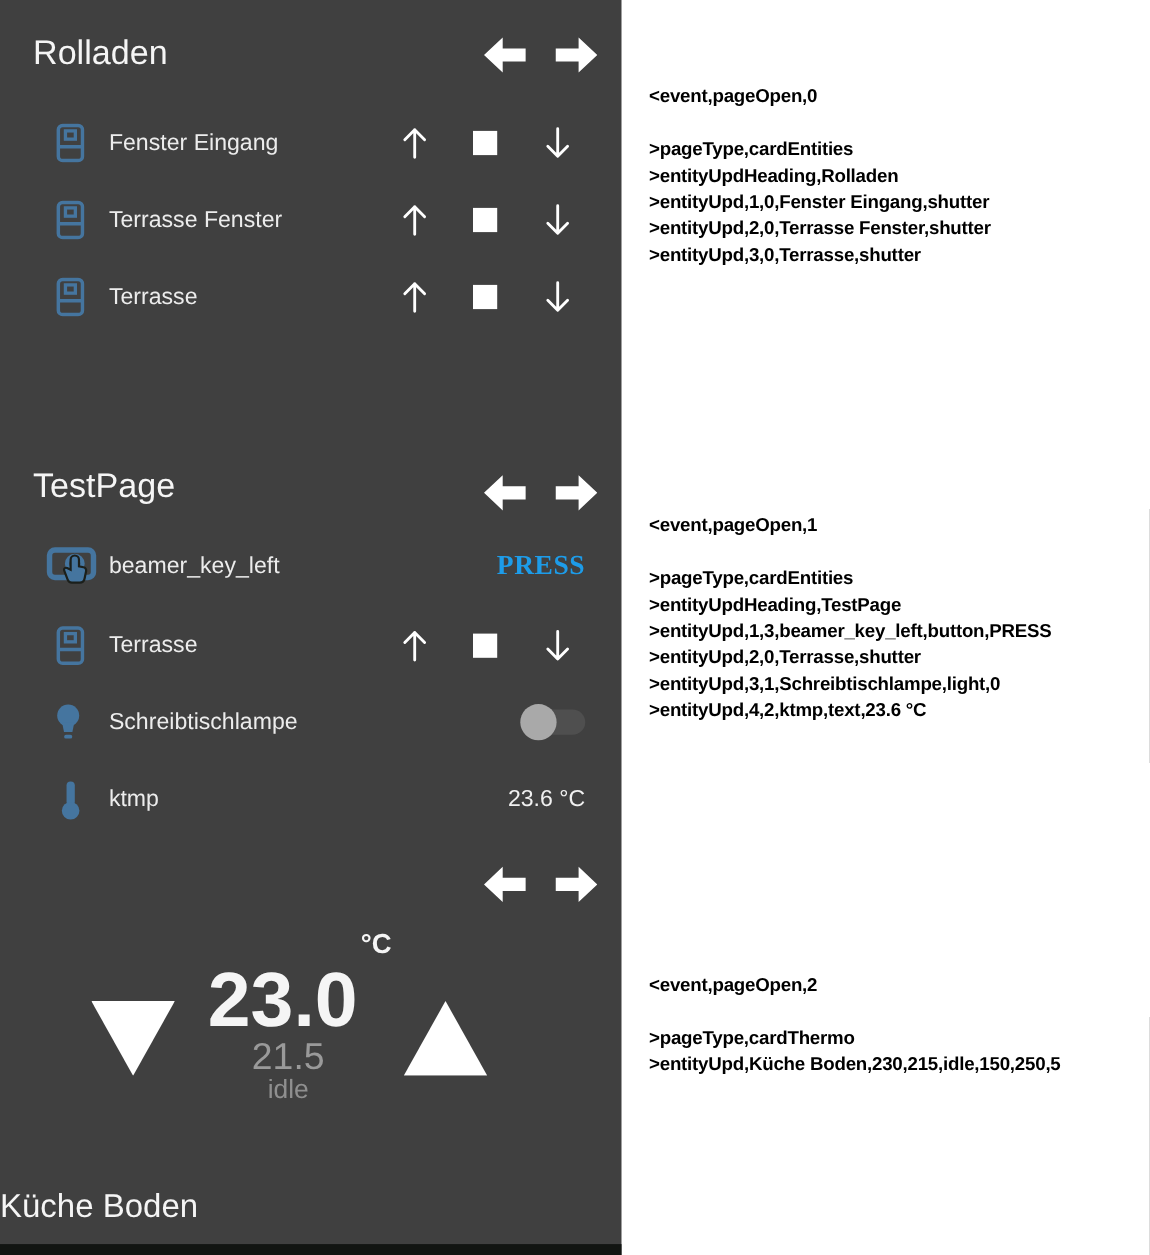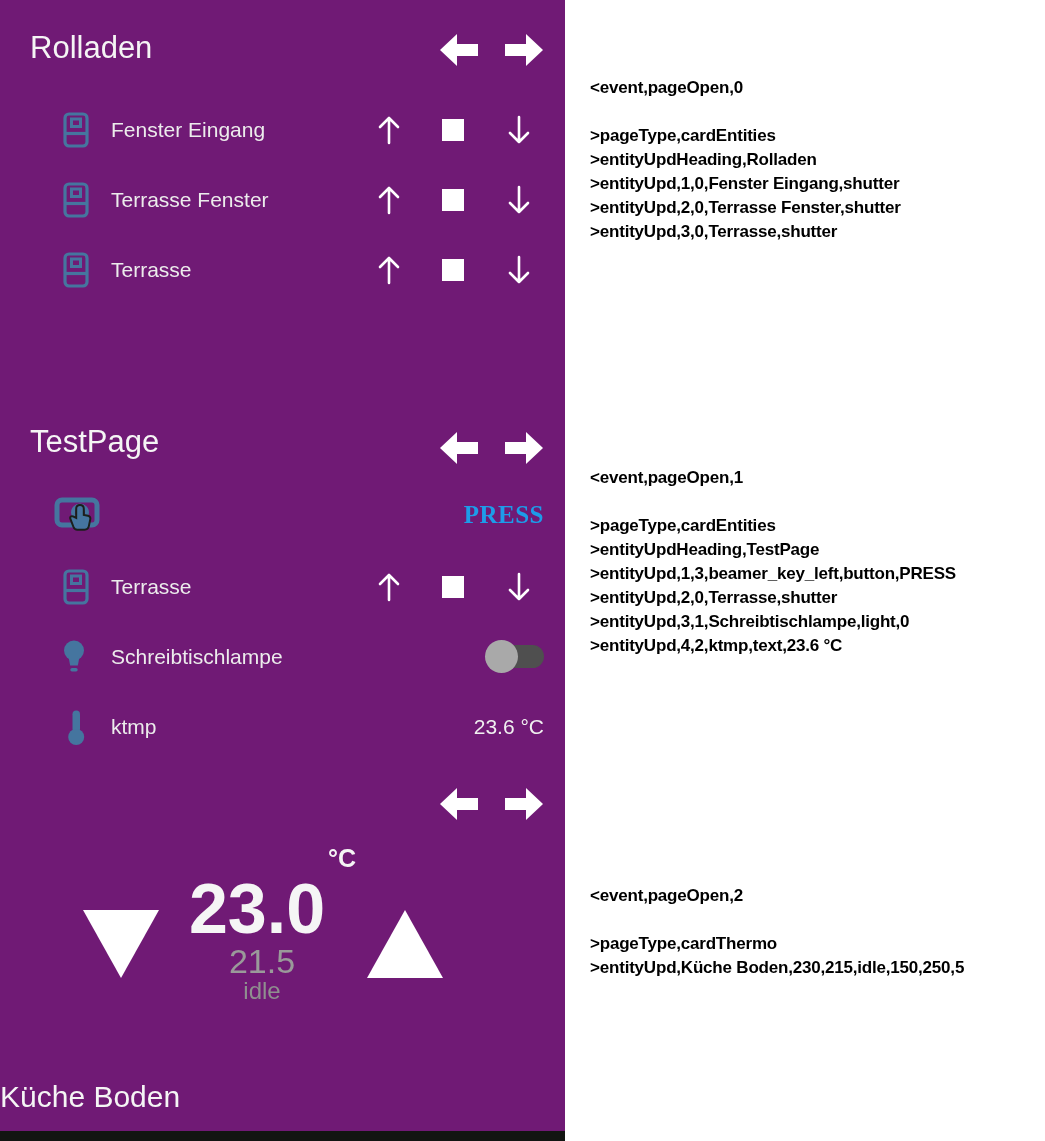--- a/index.html
+++ b/index.html
@@ -4,33 +4,33 @@
 <style>
   * { margin:0; padding:0; box-sizing:border-box; }
   html,body { background:#ffffff; }
   .screen {
     position:relative; width:1045px; height:1141px;
     background:#ffffff; overflow:hidden;
     font-family:"Liberation Sans", sans-serif;
   }
   .panel {
     position:absolute; left:0; top:0; width:565px; height:1141px;
-    background:#701a75;
+    background:#404040;
   }
   .panel-bottom-edge {
     position:absolute; left:0; top:1131px; width:565px; height:10px;
     background:#121512;
   }
   .card-title {
     position:absolute; left:30px; width:330px; height:40px;
     color:#f5f5f5; font-size:31px; line-height:40px; font-weight:400;
     white-space:nowrap;
   }
   .nav-arrow { position:absolute; width:38px; height:34px; cursor:pointer; }
-  .row { position:absolute; left:16px; width:565px; height:42px; }
+  .row { position:absolute; left:4px; width:565px; height:42px; }
   .row .ent-icon { position:absolute; }
   .ent-label {
     position:absolute; left:95px; top:0; height:42px; line-height:42px;
     color:#ececec; font-size:21px; white-space:nowrap;
   }
   .ctl { position:absolute; top:4px; width:26px; height:34px; cursor:pointer; }
   .ctl-up   { left:360px; }
   .ctl-stop { left:426px; top:10px; width:22px; height:22px; background:#ffffff; }
   .ctl-down { left:490px; }
   .value-right {
@@ -167,20 +167,21 @@
     </div>
 
     <div class="row" style="top:494px">
       <span class="ent-icon" style="left:38px;top:2px">
         <svg width="46" height="41" viewBox="0 0 46 41">
           <rect x="3" y="4" width="40" height="25" rx="5" fill="none" stroke="#45759f" stroke-width="5"></rect>
           <circle cx="26" cy="16.5" r="7" fill="none" stroke="#45759f" stroke-width="4"></circle>
           <path d="M26 9 c-2.2 0 -3.8 1.6 -3.8 3.8 V22 l-3.2 -1.6 c-1.7 -0.8 -3.3 0.6 -2.7 2.2 l3.2 8.4 c0.6 1.6 2.1 2.7 3.8 2.7 h7.2 c2.2 0 4 -1.6 4.4 -3.8 l1.4 -6.8 c0.3 -1.6 -0.8 -3.1 -2.4 -3.4 l-4.1 -0.8 V12.8 c0 -2.2 -1.6 -3.8 -3.8 -3.8 z" fill="#45759f" stroke="#1b1f1b" stroke-width="2"></path>
         </svg>
       </span>
+      <span class="ent-label">beamer_key_left</span>
       <span class="value-right press-value">PRESS</span>
     </div>
 
     <div class="row" style="top:566px">
       <span class="ent-icon" style="left:47px;top:3px">
         <svg width="26" height="36" viewBox="0 0 26 36">
             <rect x="2" y="2" width="22" height="32" rx="4" fill="none" stroke="#45759f" stroke-width="3.2"></rect>
             <rect x="8.5" y="7" width="9" height="7.5" fill="none" stroke="#45759f" stroke-width="3"></rect>
             <line x1="3" y1="21.5" x2="23" y2="21.5" stroke="#45759f" stroke-width="3.2"></line>
           </svg>

